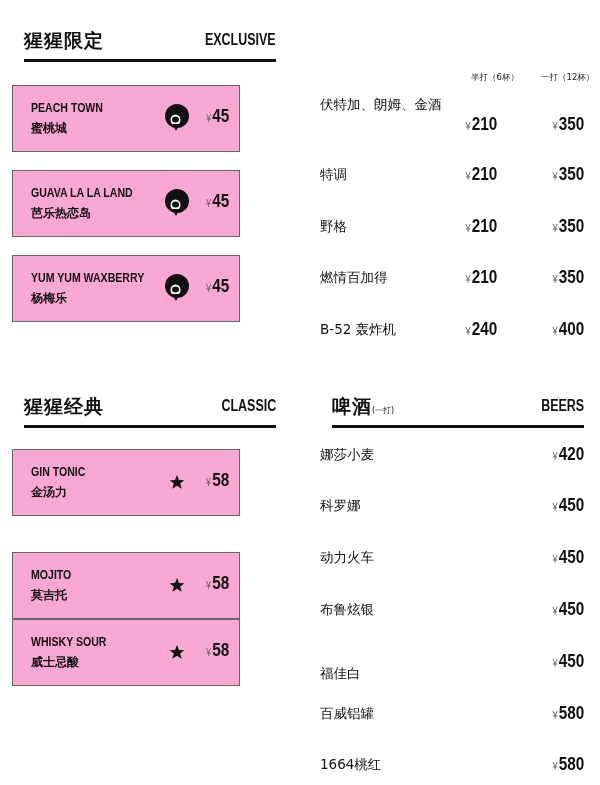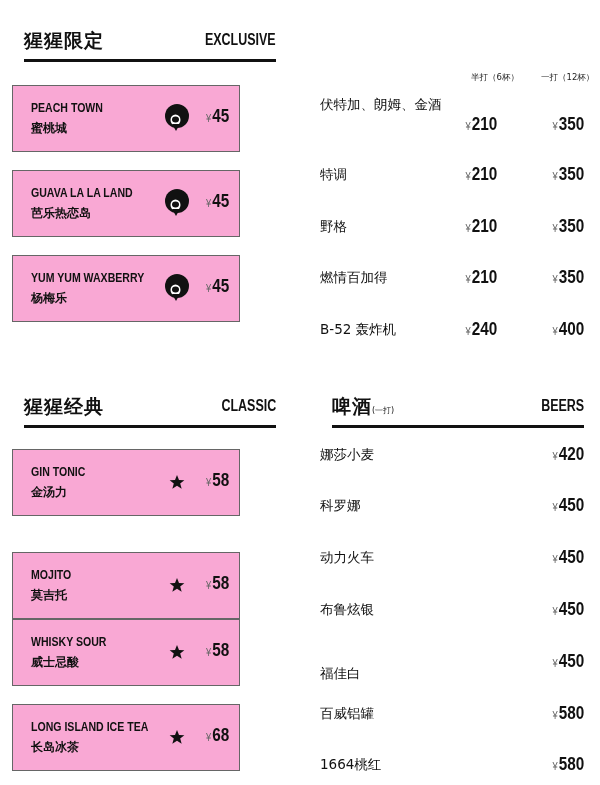--- a/index.html
+++ b/index.html
@@ -102,28 +102,20 @@
 
   <div class="card" style="top:231px;">
     <div class="card-en">WHISKY SOUR</div>
     <div class="card-zh">威士忌酸</div>
     <svg class="card-icon star" viewBox="0 0 24 24">
         <path d="M12 1.5 L15 9 L23 9.3 L16.8 14.3 L19 22.2 L12 17.6 L5 22.2 L7.2 14.3 L1 9.3 L9 9 Z" fill="#111"></path>
       </svg>
     <div class="card-price"><span class="yen">¥</span><span>58</span></div>
   </div>
 
-  <div class="card" style="top:316px;">
-    <div class="card-en">LONG ISLAND ICE TEA</div>
-    <div class="card-zh">长岛冰茶</div>
-    <svg class="card-icon star" viewBox="0 0 24 24">
-        <path d="M12 1.5 L15 9 L23 9.3 L16.8 14.3 L19 22.2 L12 17.6 L5 22.2 L7.2 14.3 L1 9.3 L9 9 Z" fill="#111"></path>
-      </svg>
-    <div class="card-price"><span class="yen">¥</span><span>68</span></div>
-  </div>
 </div>
 
 <div class="col col-right" style="top:22px;height:340px;">
   <div class="col-head" style="left:151px;top:50px;">半打（6杯）</div>
   <div class="col-head" style="left:221px;top:50px;">一打（12杯）</div>
 
   <div class="row" style="top:72px;height:44px;">
     <div class="row-name" style="top:0;">
       <div>伏特加、朗姆、金酒</div>
     </div>

